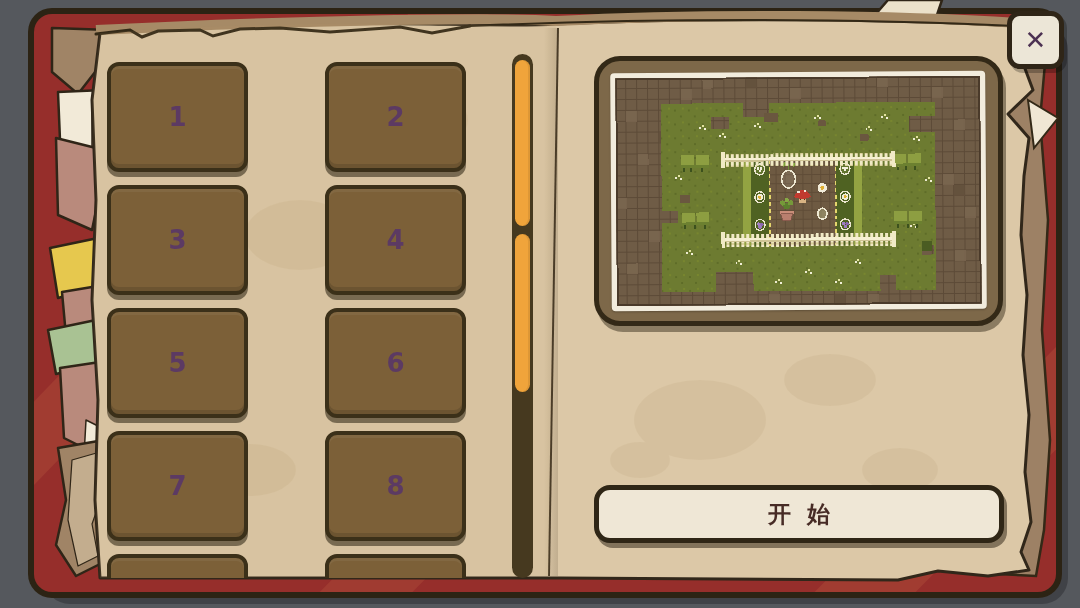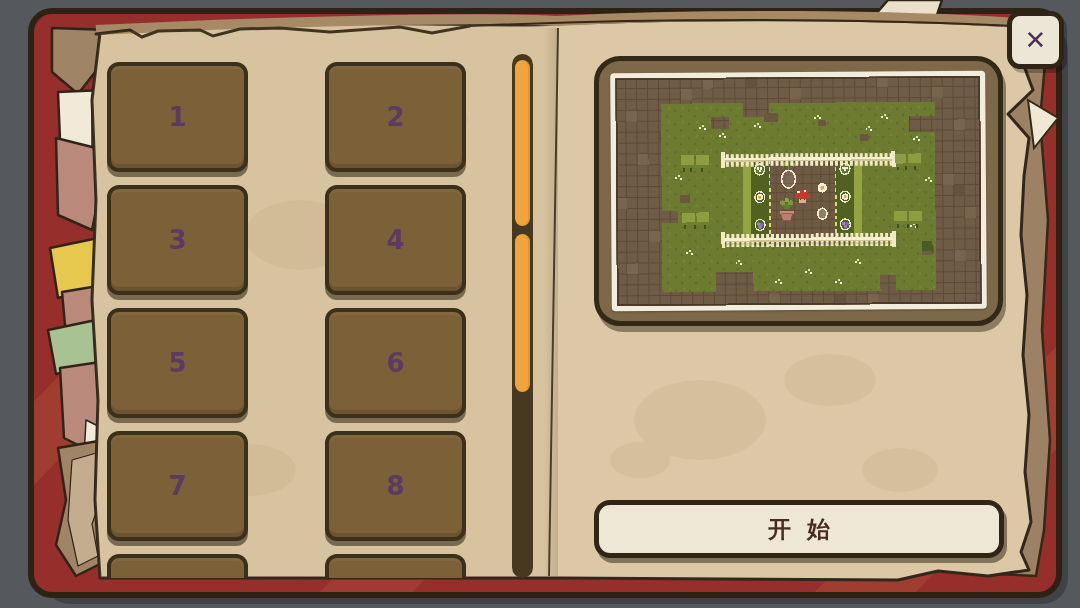--- a/index.html
+++ b/index.html
@@ -30,21 +30,21 @@
   
   #map-frame { position:absolute; left:594px; top:56px; width:409px; height:270px;
     background:#7d6849; border:5px solid #332917; border-radius:26px;
     box-shadow:3px 6px 0 rgba(40,30,15,.45); }
   #map-white { position:absolute; left:12px; top:11px; width:375px; height:238px;
     background:#f2ecdd; border-radius:4px; transform:rotate(-0.4deg);
     box-shadow:0 1px 2px rgba(0,0,0,.25); padding:5px; }
   #map-view { width:100%; height:100%; display:block; }
 
   
-  #start-button { position:absolute; left:594px; top:500px; width:410px; height:58px;
+  #start-button { position:absolute; left:594px; top:485px; width:410px; height:58px;
     background:#efe7d6; border:5px solid #2f2616; border-radius:16px;
     box-shadow:3px 5px 0 rgba(40,30,15,.5);
     display:flex; align-items:center; justify-content:center;
     font-size:23px; font-weight:700; color:#472b25; letter-spacing:16px; padding-left:16px;
     cursor:pointer; }
 
   
   #close-button { position:absolute; left:1007px; top:11px; width:57px; height:58px;
     background:#ece6d7; border:5px solid #2f2517; border-radius:13px;
     box-shadow:3px 4px 0 rgba(0,0,0,.25);

